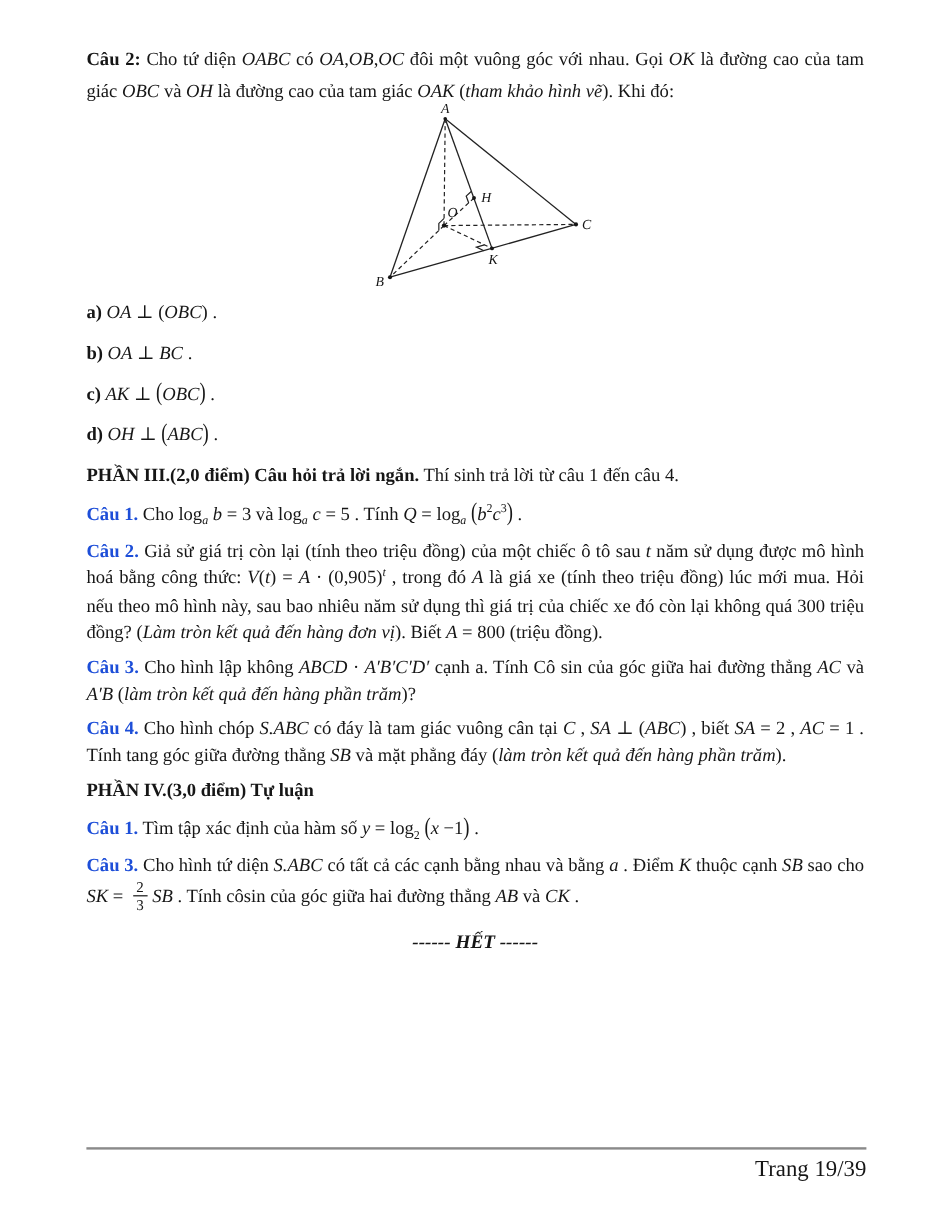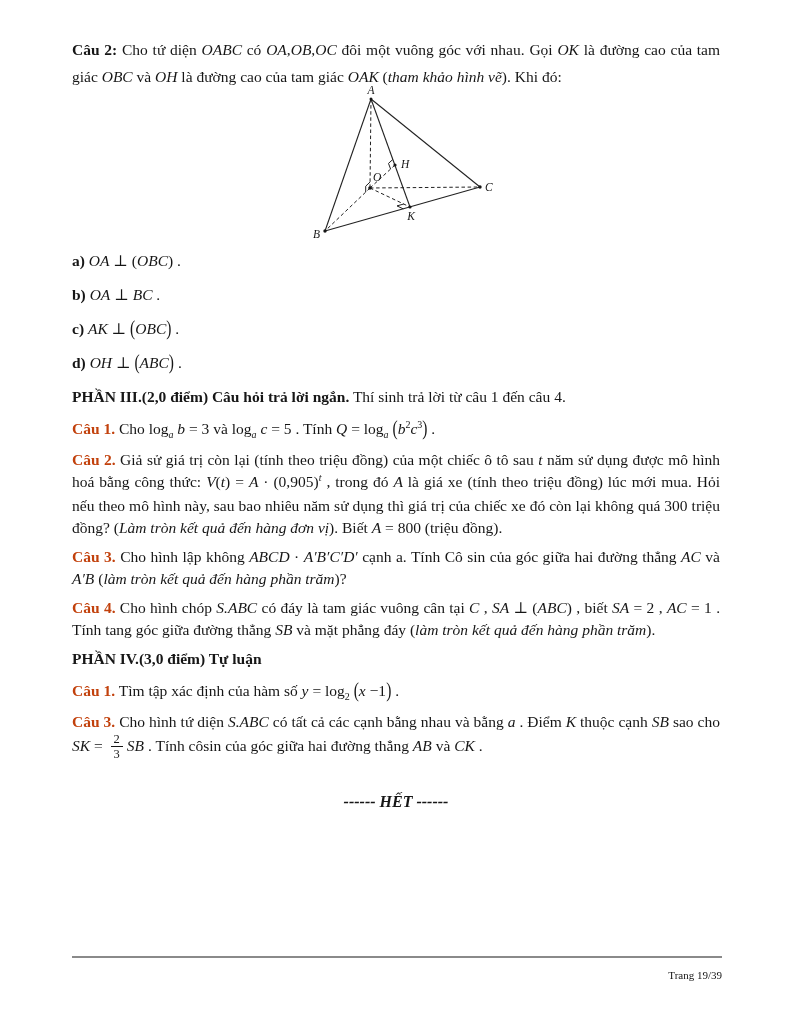--- a/index.html
+++ b/index.html
@@ -10,37 +10,37 @@
     box-sizing:border-box;
     padding:36px 72px 0 72px;
     font-family:"Liberation Serif","DejaVu Serif",serif;
     color:#161616;
     overflow:hidden;
   }
   p{margin:0 0 6px 0;font-size:15.5px;line-height:22px;text-align:justify;}
   .intro{line-height:27px;margin-bottom:0;}
   .b{font-weight:bold;}
   .i{font-style:italic;}
-  .red{color:#c2410c;font-weight:bold;}
+  .red{color:#1d4ed8;font-weight:bold;}
   .sub{font-size:10px;position:relative;top:4px;}
   .sup{font-size:10px;position:relative;top:-6px;}
   .i.sub,.i.sup{font-style:italic;}
   .tp{display:inline-block;transform:scaleY(1.35);transform-origin:50% 60%;}
   .frac{display:inline-flex;flex-direction:column;vertical-align:middle;
         text-align:center;font-size:12.5px;line-height:1.15;margin:0 4px;position:relative;top:-1px;}
   .frac .num{display:block;padding:0 3px;}
   .frac .den{display:block;padding:0 3px;border-top:1px solid #161616;}
   .fig{margin:-6px 0 4px 240px;height:162px;}
   .opt{margin-bottom:12px;}
   .heading{margin:6px 0 10px 0;}
   .q{margin-bottom:7px;}
-  .het{text-align:center;font-weight:bold;font-style:italic;margin-top:28px;font-size:16px;}
+  .het{text-align:center;font-weight:bold;font-style:italic;margin-top:12px;font-size:16px;}
   .footer{position:absolute;left:72px;right:70px;top:956px;}
   .rule{border-top:2px solid #8a8a8a;height:0;}
-  .pagenum{text-align:right;margin:6px 0 0 0;font-size:11px;}
+  .pagenum{text-align:right;margin:6px 0 0 0;font-size:19px;}
   svg .lbl{font-family:"Liberation Serif","DejaVu Serif",serif;font-style:italic;
            font-size:11.5px;fill:#161616;}
   svg line, svg polyline{stroke:#222222;fill:none;}
 </style>
 </head>
 <body>
 
 <div class="page">
 
   <p class="intro"><span class="b">Câu 2: </span><span>Cho tứ diện </span><span class="i">OABC</span><span> có </span><span class="i">OA</span><span>,</span><span class="i">OB</span><span>,</span><span class="i">OC</span><span> đôi một vuông góc với nhau. Gọi </span><span class="i">OK</span><span> là đường cao của tam giác </span><span class="i">OBC</span><span> và </span><span class="i">OH</span><span> là đường cao của tam giác </span><span class="i">OAK</span><span> (</span><span class="i">tham khảo hình vẽ</span><span>). Khi đó:</span></p>

